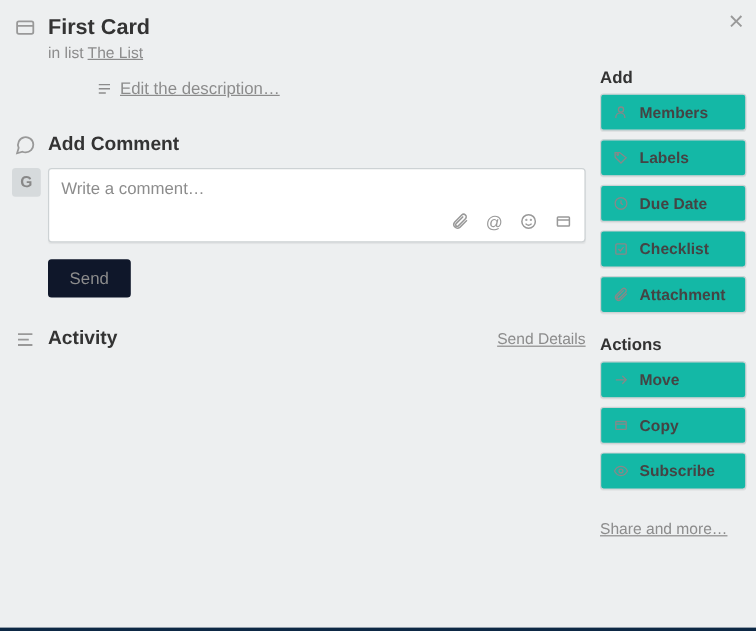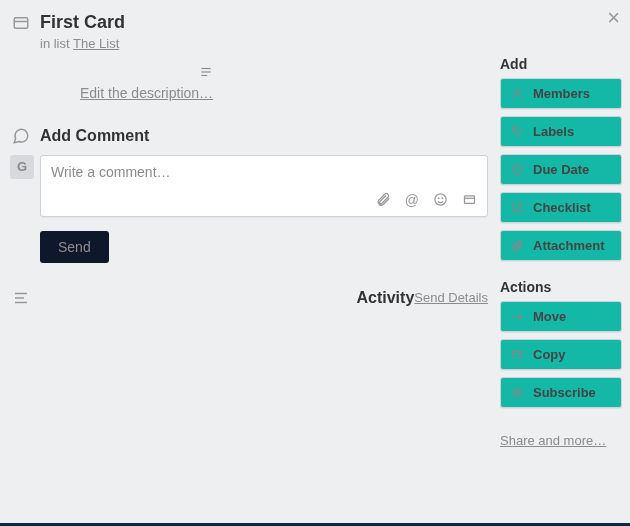--- a/index.html
+++ b/index.html
@@ -129,21 +129,21 @@
     border: none;
     color: #8c8c8c;
     font-size: 14px;
     padding: 8px 18px;
     border-radius: 3px;
     cursor: pointer;
   }
   .activity-header {
     display: flex;
     align-items: center;
-    justify-content: flex-end;
+    justify-content: space-between;
   }
   .show-details {
     font-size: 13px;
     color: #8c8c8c;
     text-decoration: underline;
     cursor: pointer;
   }
   .side-heading {
     font-size: 14px;
     font-weight: bold;
@@ -171,21 +171,21 @@
   .actions-block { margin-top: 18px; }
   .share-link {
     display: inline-block;
     margin-top: 18px;
     font-size: 13px;
     color: #8c8c8c;
     text-decoration: underline;
     cursor: pointer;
   }
   svg { display: block; }
-  .icon-align { display:inline-flex; align-items:flex-end; gap:6px;flex-direction:column; }
+  .icon-align { display:inline-flex; align-items:flex-end; gap:6px; }
   .bottom-bar {
     position: absolute;
     left: 0; right: 0; bottom: 0;
     height: 3px;
     background: #0d2845;
   }
 </style>
 </head>
 <body>
 

